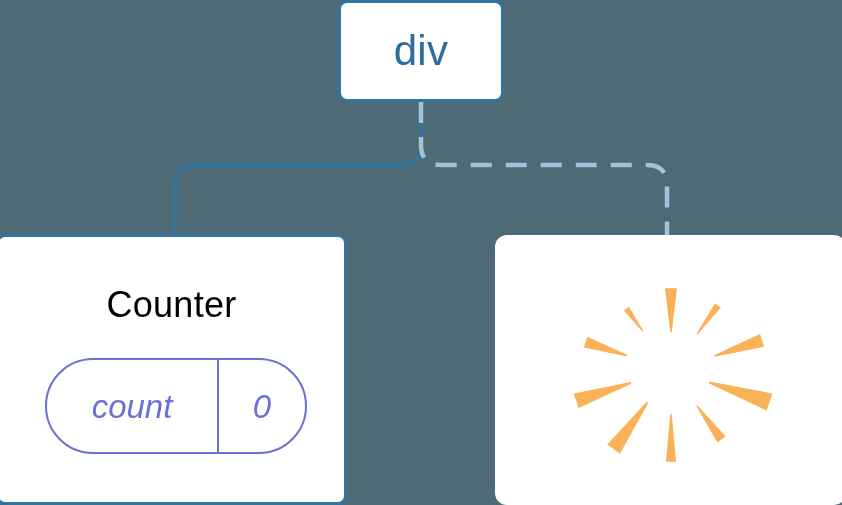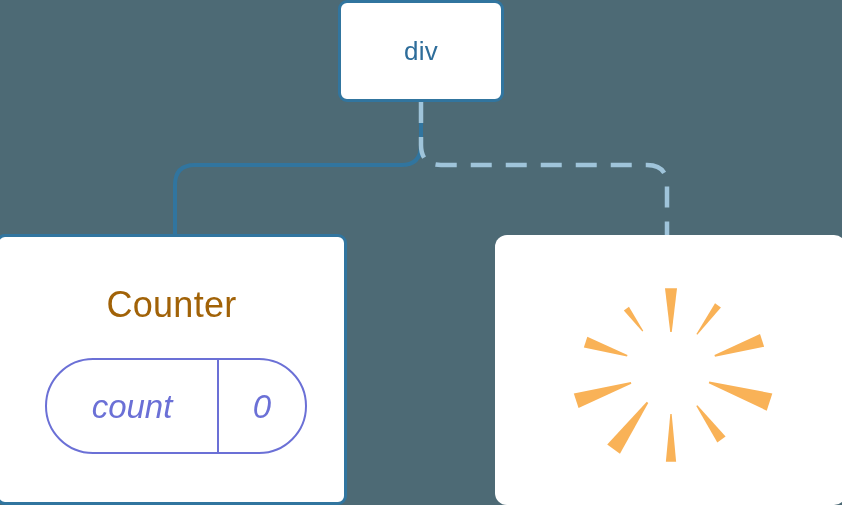--- a/index.html
+++ b/index.html
@@ -48,42 +48,42 @@
     top: 0px;
     width: 166px;
     height: 102px;
     border-top-left-radius: 9px;
     border-top-right-radius: 9px;
     display: flex;
     align-items: center;
     justify-content: center;
   }
   #node-div .node-title {
-    font-size: 26px;
+    font-size: 42px;
     color: #2e6d9a;
     letter-spacing: 0.3px;
     line-height: 1;
   }
 
   #node-counter {
     left: -4px;
     top: 234px;
     width: 351px;
     height: 271px;
     border-bottom-left-radius: 9px;
     border-bottom-right-radius: 9px;
   }
   #node-counter .node-title {
     position: absolute;
     left: 0;
     right: 0;
     top: 50px;
     text-align: center;
     font-size: 36px;
-    color: #a16207;
+    color: #000000;
     letter-spacing: 0.3px;
     line-height: 1;
   }
 
   
   .prop-pill {
     position: absolute;
     left: 46px;
     top: 121px;
     width: 262px;

